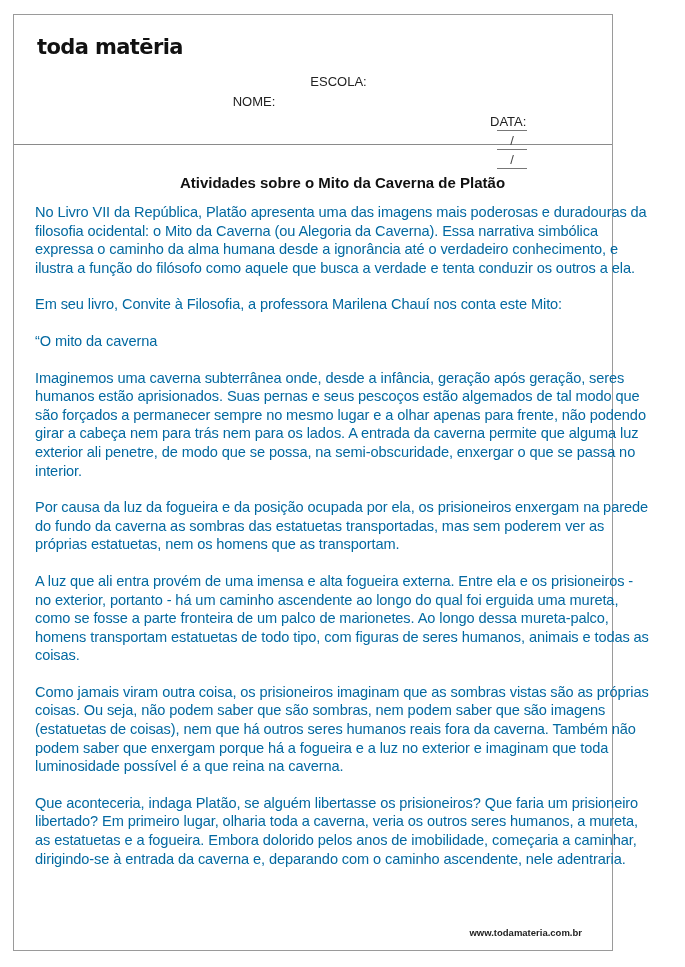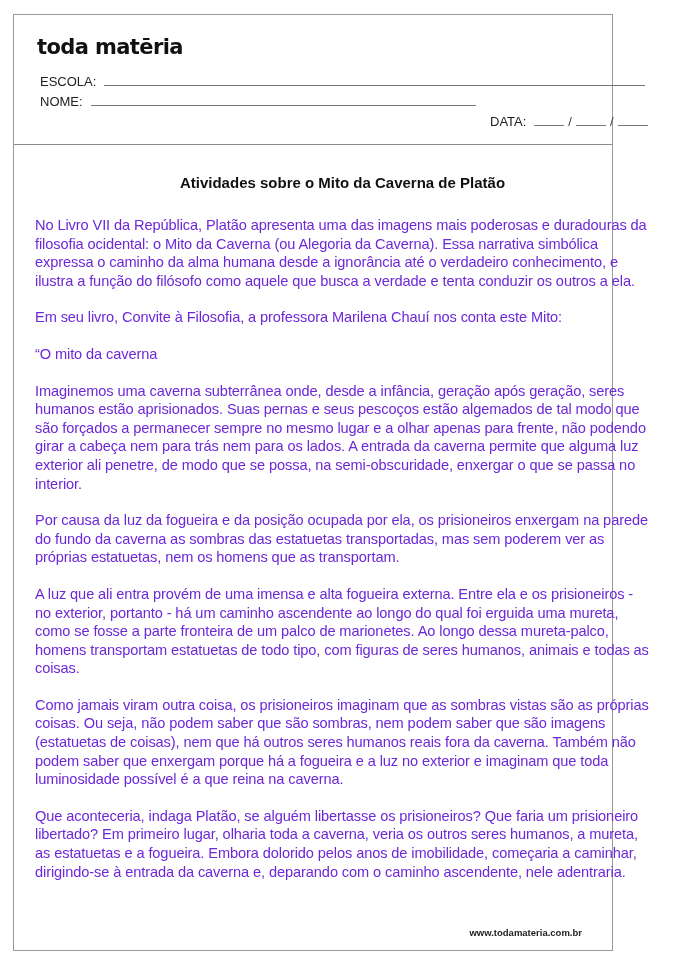--- a/index.html
+++ b/index.html
@@ -4,34 +4,34 @@
 <style>
   html, body { margin: 0; padding: 0; background: #ffffff; }
   body { width: 685px; height: 967px; position: relative; overflow: hidden;
          font-family: "Liberation Sans", "DejaVu Sans", sans-serif; color: #1a1a1a; }
   .sheet { position: absolute; left: 13px; top: 14px; width: 600px; height: 937px;
            border: 1.5px solid #9a9a9a; box-sizing: border-box; }
   .header { position: absolute; left: 0; top: 0; right: 0; height: 129px;
             border-bottom: 1.5px solid #8a8a8a; }
   .logo { position: absolute; left: 23px; top: 20px; font-size: 21px; font-weight: bold;
           letter-spacing: -0.6px; color: #111; font-family: "DejaVu Sans", sans-serif; }
-  .field { position: absolute; font-size: 13px; color: #222; display: flex; align-items: flex-end; }
+  .field { position: absolute; font-size: 13px; color: #222; display: flex; align-items: center; flex-direction: column; }
   .field .label { margin-right: 8px; line-height: 14px; }
   .field .line { border-bottom: 1px solid #777; height: 1px; margin-bottom: 3px; }
   .escola { left: 26px; top: 60px; width: 605px; }
   .escola .line { flex: 1; }
   .nome { left: 26px; top: 80px; width: 436px; }
   .nome .line { flex: 1; }
   .data { left: 476px; top: 100px; }
   .data .slot { width: 30px; border-bottom: 1px solid #777; height: 1px; margin-bottom: 3px; }
   .data .sep { margin: 0 4px; line-height: 14px; color: #444; }
   .content { position: absolute; left: 35px; top: 174px; width: 615px; }
-  .title { text-align: center; font-weight: bold; font-size: 15px; margin: 0 0 25px 0;
+  .title { text-align: center; font-weight: bold; font-size: 15px; margin: 0 0 12px 0;
            color: #111; }
-  .para { font-size: 14.6px; line-height: 18.6px; margin: 0 0 18px 0; color: #6d28d9;
+  .para { font-size: 14.6px; line-height: 18.6px; margin: 0 0 18px 0; color: #0369a1;
           letter-spacing: -0.1px; }
   .footer-url { position: absolute; right: 30px; bottom: 12px; font-size: 9.5px;
                 font-weight: bold; color: #222; }
 </style>
 </head>
 <body>
 
 <div class="sheet">
   <div class="header">
     <div class="logo">toda matēria</div>

